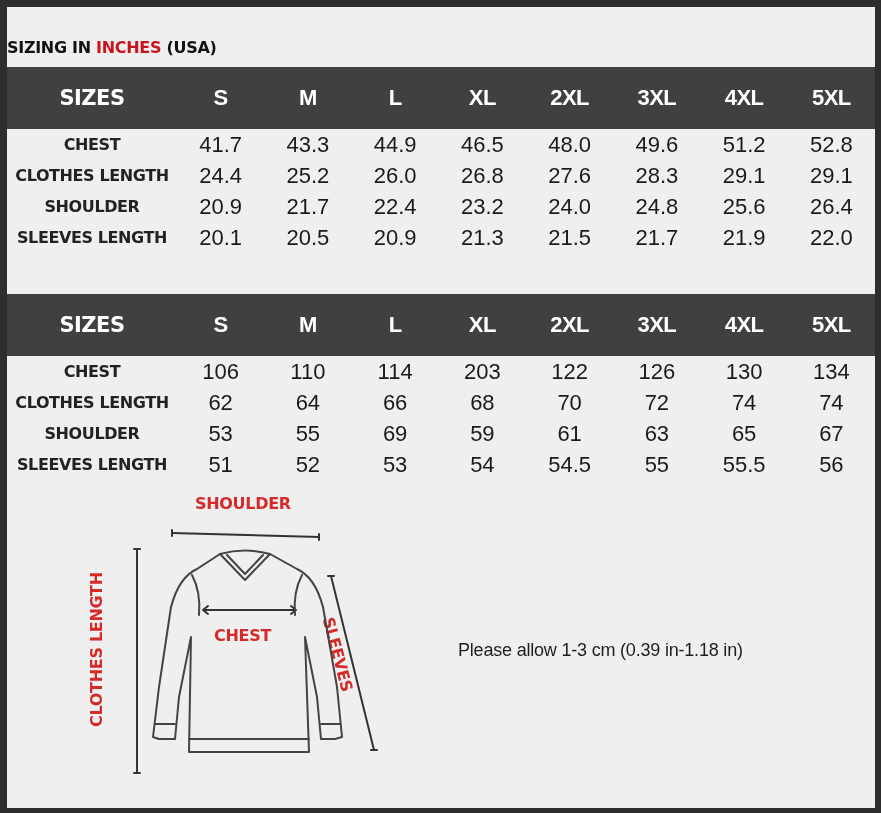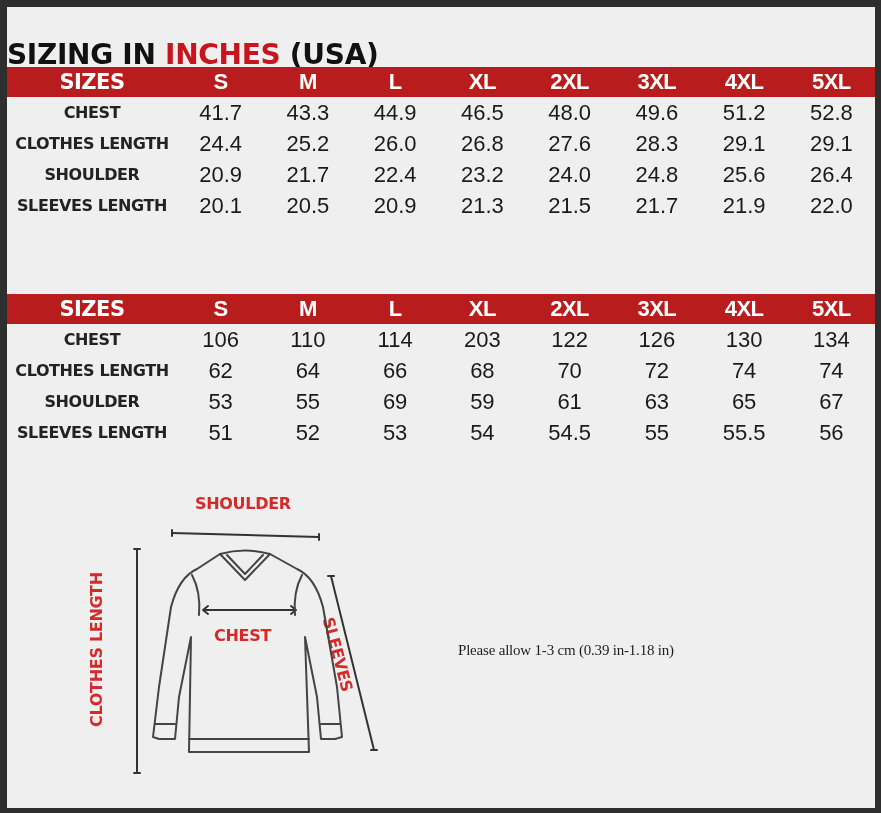--- a/index.html
+++ b/index.html
@@ -6,48 +6,48 @@
   body {
     width: 881px; height: 813px; background: #2e2e2e; position: relative; overflow: hidden;
     font-family: "Liberation Sans", sans-serif;
   }
   .frame {
     position: absolute; left: 7px; top: 7px; width: 868px; height: 801px;
     background: #efefef;
   }
   .section-title {
     position: absolute; left: 0; font-family: "DejaVu Sans", sans-serif; font-weight: bold;
-    font-size: 28px; color: #111; letter-spacing: -0.3px; white-space: nowrap;
+    font-size: 16px; color: #111; letter-spacing: -0.3px; white-space: nowrap;
   }
   .section-title .accent { color: #c8141c; }
   table.size {
     position: absolute; left: 0; width: 868px; border-collapse: collapse; table-layout: fixed;
   }
   table.size th {
-    background: #b91c1c; color: #ffffff; font-weight: bold; font-size: 22px; height: 30px;
-    padding: 0; font-family: "Liberation Sans", sans-serif; letter-spacing: -0.5px;
+    background: #404040; color: #ffffff; font-weight: bold; font-size: 22px; height: 30px;
+    padding: 16px; font-family: "Liberation Sans", sans-serif; letter-spacing: -0.5px;
   }
   table.size th.first { font-family: "DejaVu Sans", sans-serif; font-size: 21px; letter-spacing: -0.5px; }
   table.size td {
     font-size: 22px; color: #1a1a1a; text-align: center; padding: 0; height: 31px;
     font-family: "Liberation Sans", sans-serif;
   }
   table.size td.label {
     font-family: "DejaVu Sans", sans-serif; font-size: 16px; font-weight: bold; color: #222;
     letter-spacing: -0.4px; white-space: nowrap; font-weight: 600;
   }
   col.c0 { width: 170px; }
   .diagram { position: absolute; left: 0; top: 470px; width: 868px; height: 330px; }
   .red-label {
     position: absolute; color: #d42a2a; font-family: "DejaVu Sans", sans-serif; font-weight: bold;
     font-size: 16px; white-space: nowrap; letter-spacing: -0.3px;
   }
   .note {
-    position: absolute; left: 451px; top: 160px; font-family: Liberation Serif, serif;
-    font-size: 15px; color: #1e1e1e; line-height: 26px; letter-spacing: -0.2px; font-weight: 500;
+    position: absolute; left: 451px; top: 160px; font-family: Liberation Sans, sans-serif;
+    font-size: 18px; color: #1e1e1e; line-height: 26px; letter-spacing: -0.2px; font-weight: 500;
   }
 </style>
 </head>
 <body>
 
 <div class="frame">
 
   <div class="section-title" style="top:31px;">
     <span>SIZING IN </span><span class="accent">INCHES</span><span> (USA)</span>
   </div>

